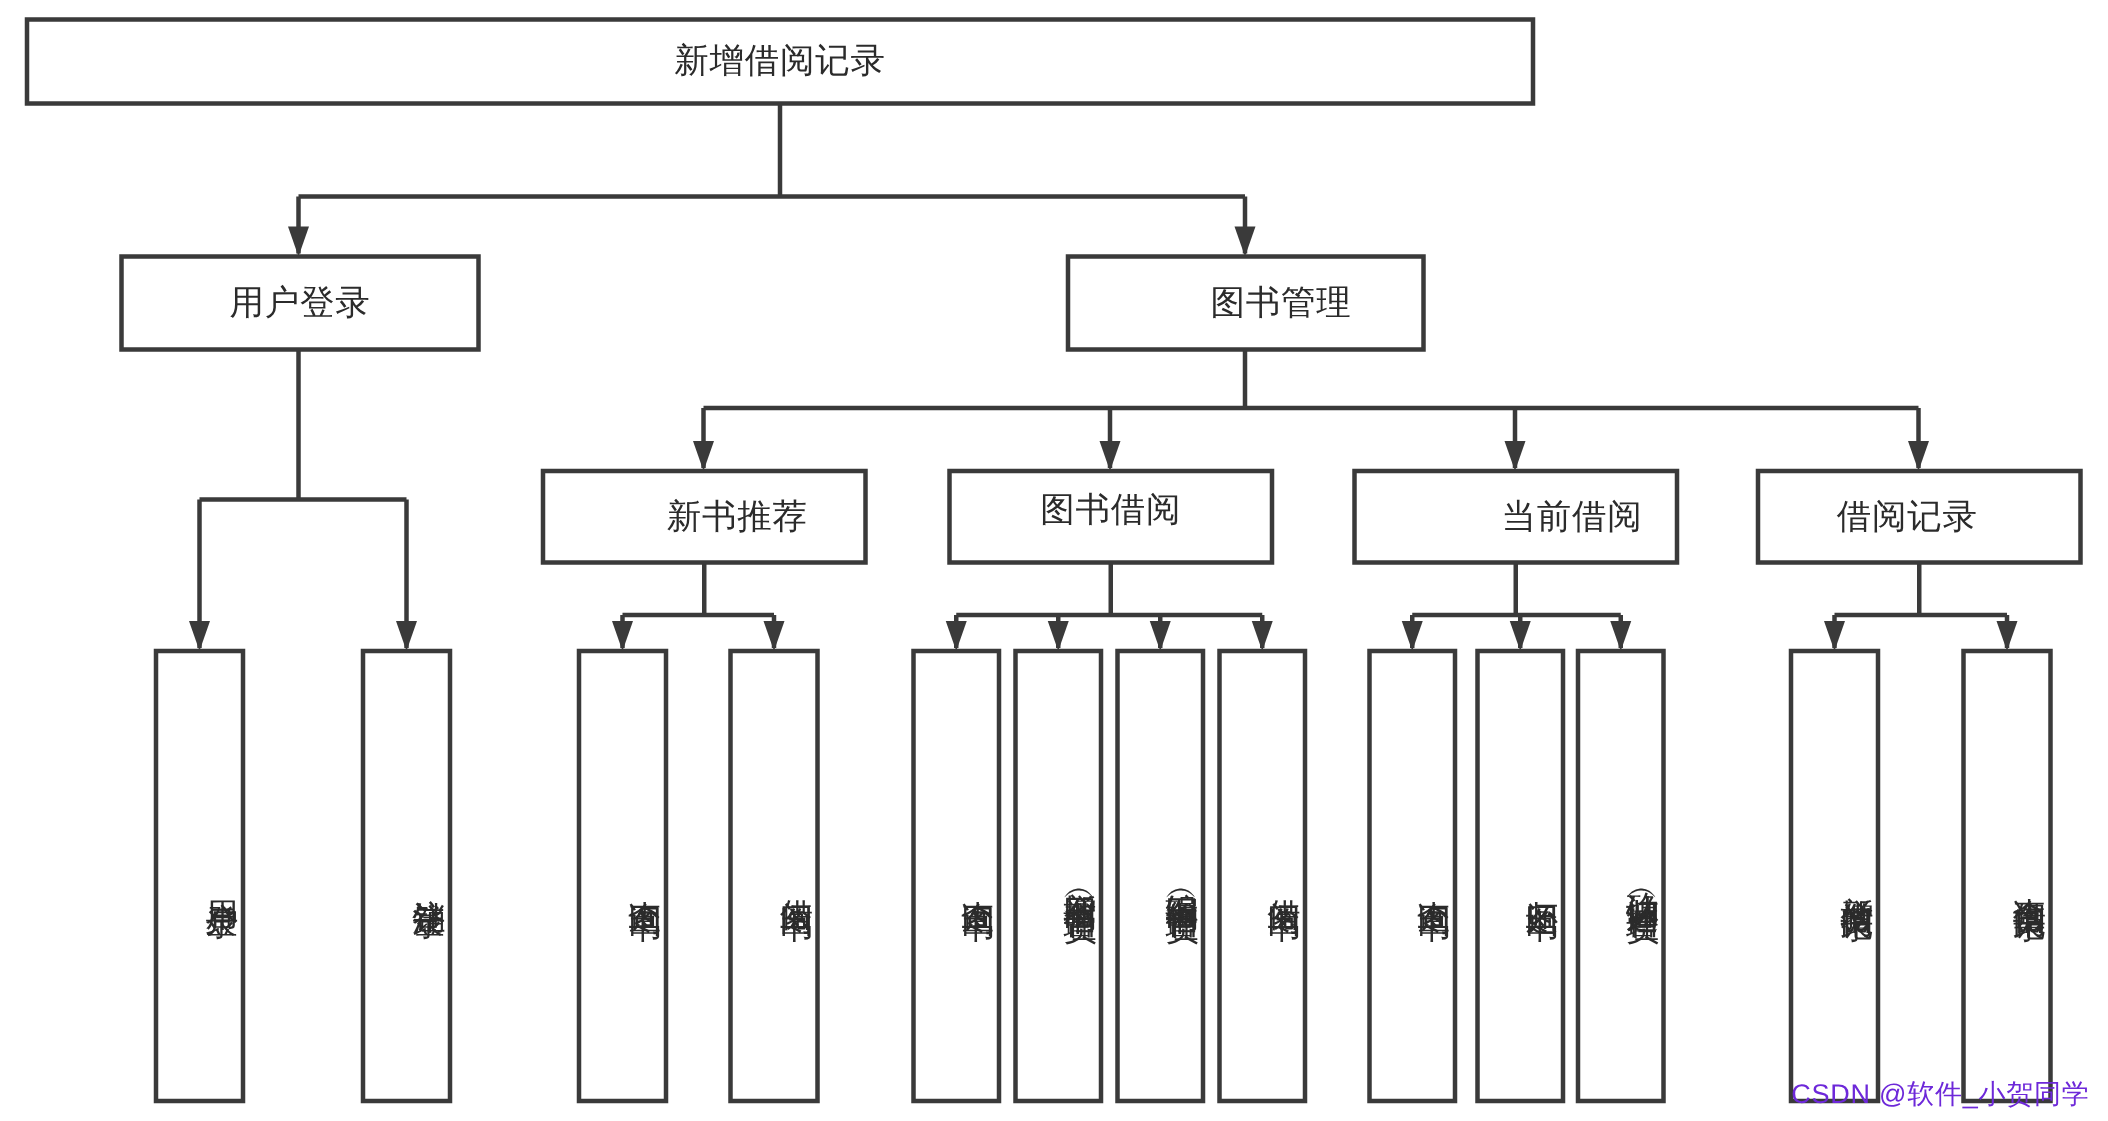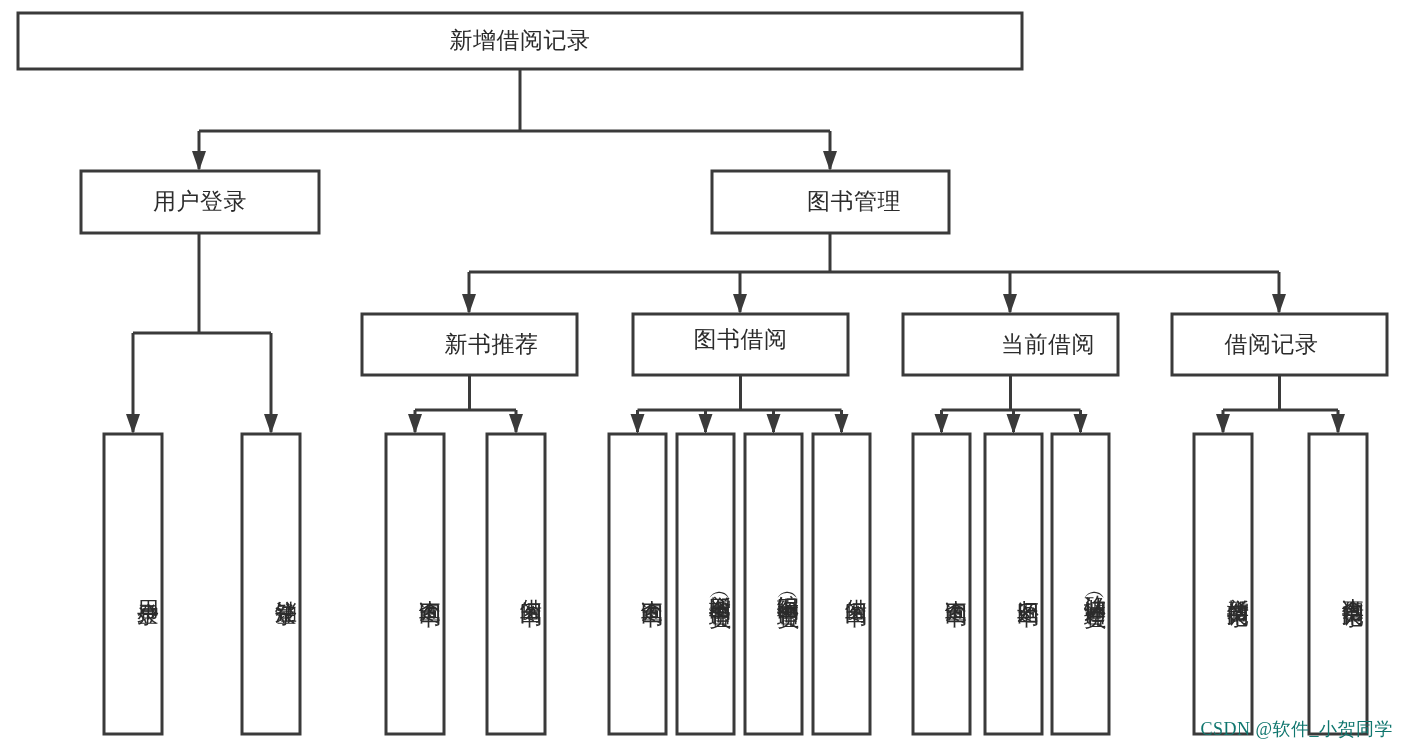--- a/index.html
+++ b/index.html
@@ -64,22 +64,22 @@
     letter-spacing: 2px;
     align-items: flex-start;
     justify-content: center;
     padding-top: 4px;
   }
   .watermark {
     position: absolute;
     right: 12px;
     bottom: 6px;
     font-size: 18px;
-    color: #0f766e;
-    font-family: Liberation Serif, serif;
+    color: #6d28d9;
+    font-family: Liberation Sans, sans-serif;
     letter-spacing: 0.5px;
     white-space: nowrap;
   }
 </style>
 </head>
 <body>
 
 <div id="diagram-root">
 
   <svg id="diagram-svg" viewBox="0 0 1405 747" xmlns="http://www.w3.org/2000/svg">

